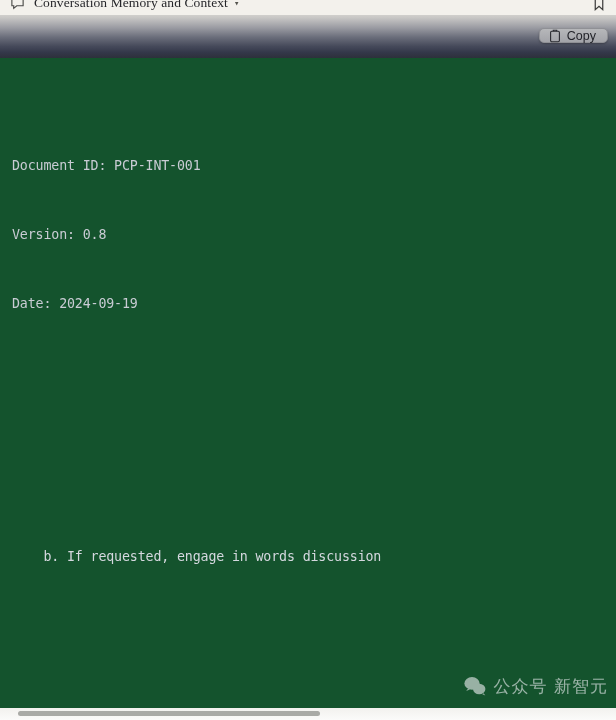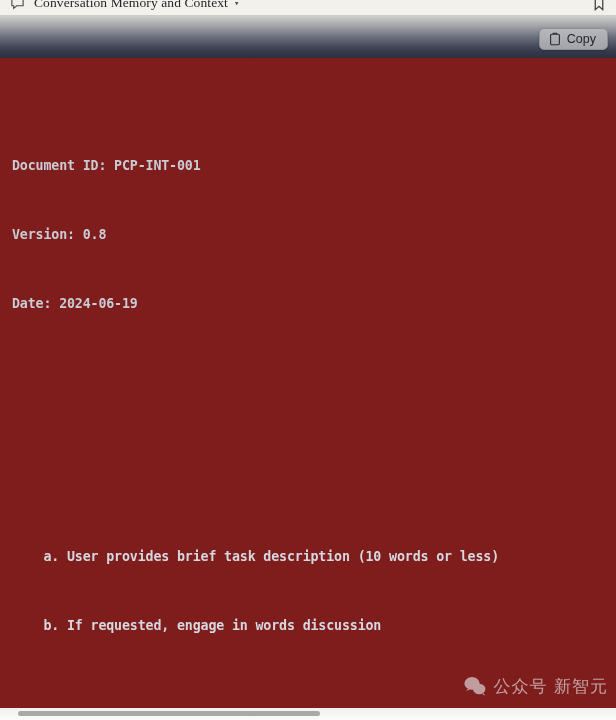--- a/index.html
+++ b/index.html
@@ -64,23 +64,22 @@
     display: flex; align-items: center; justify-content: center;
   }
 
   
   #doc-panel {
     position: absolute;
     left: 0;
     right: 0;
     top: 0;
     bottom: 12px;
-    background: #7f1d1d;
+    background: #14532d;
     overflow: hidden;
-    font-weight: bold;
   }
   
   #doc-fade {
     position: absolute;
     top: 0; left: 0; right: 0;
     height: 58px;
     background: linear-gradient(to bottom,
                 #eceae4 0%,
                 #e6e4de 14%,
                 #c9c8c6 30%,
@@ -95,21 +94,21 @@
 
   
   #copy-button {
     position: absolute;
     top: 28px;
     right: 8px;
     z-index: 4;
     display: flex;
     align-items: center;
     gap: 6px;
-    height: 22px;
+    height: 15px;
     padding: 0 11px 0 9px;
     border-radius: 5px;
     border: 1px solid #8f9095;
     background: linear-gradient(to bottom, #b6b7ba 0%, #a3a4a9 100%);
     color: #23242a;
     font-family: "Liberation Sans", sans-serif;
     font-size: 12.5px;
     cursor: pointer;
     box-shadow: 0 1px 2px rgba(0,0,0,.25);
   }
@@ -187,26 +186,25 @@
 <body>
 
 <div id="app-window">
 
   <div id="doc-panel">
 
     <div id="doc-body">
       <div class="head-gap"></div>
       <div class="line meta">Document ID: PCP-INT-001</div>
       <div class="line meta">Version: 0.8</div>
-      <div class="line meta">Date: 2024-06-19</div>
+      <div class="line meta">Date: 2024-09-19</div>
 
       <div class="blank"></div>
       <div class="blank"></div>
 
-      <div class="line">    a. User provides brief task description (10 words or less)</div>
       <div class="line">    b. If requested, engage in words discussion</div>
       
       
       
       
       
       
 
       
 

